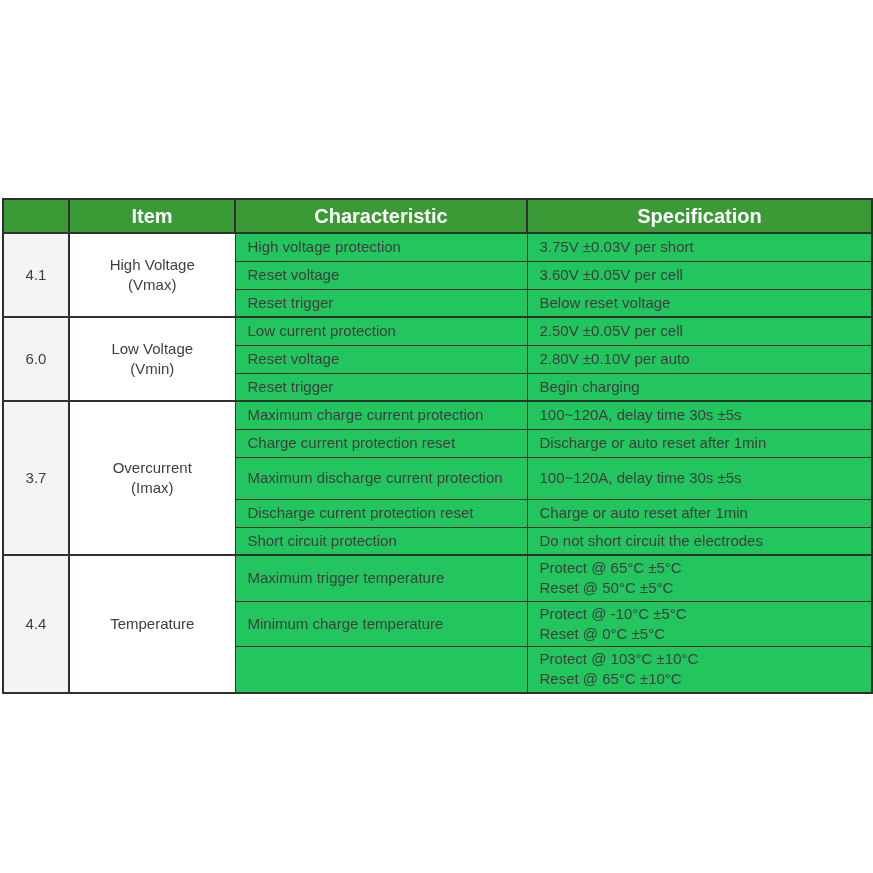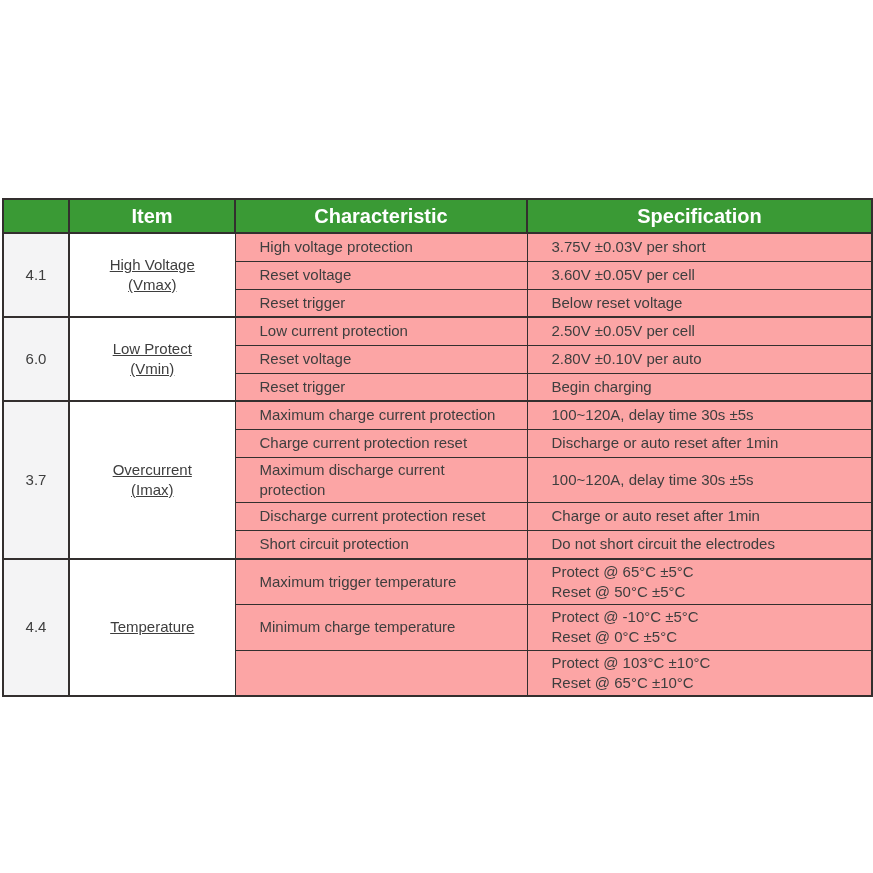--- a/index.html
+++ b/index.html
@@ -52,26 +52,25 @@
     background:var(--numbg);
     font-weight:normal;
     text-align:center;
     border-right:2px solid var(--border);
     border-left:2px solid var(--border);
   }
   td.item-cell{
     text-align:center;
     white-space:pre-line;
     background:#ffffff;
-    text-decoration:underline;
   }
   td.char-cell, td.spec-cell{
     text-align:left;
-    padding:2px 24px;
-    background:#fca5a5;
+    padding:2px 12px;
+    background:#22c55e;
     white-space:pre-line;
   }
   tr.h28{height:28px;}
   tr.h42{height:42px;}
   tr.h41{height:41px;}
 </style>
 </head>
 <body>
 
 <div class="table-wrap">
@@ -103,21 +102,21 @@
         <td class="char-cell">Reset voltage</td>
         <td class="spec-cell">3.60V ±0.05V per cell</td>
       </tr>
       <tr class="h28">
         <td class="char-cell">Reset trigger</td>
         <td class="spec-cell">Below reset voltage</td>
       </tr>
 
       <tr class="h28 group-start">
         <td class="num-cell" rowspan="3">6.0</td>
-        <td class="item-cell" rowspan="3">Low Protect
+        <td class="item-cell" rowspan="3">Low Voltage
 (Vmin)</td>
         <td class="char-cell">Low current protection</td>
         <td class="spec-cell">2.50V ±0.05V per cell</td>
       </tr>
       <tr class="h28">
         <td class="char-cell">Reset voltage</td>
         <td class="spec-cell">2.80V ±0.10V per auto</td>
       </tr>
       <tr class="h28">
         <td class="char-cell">Reset trigger</td>

